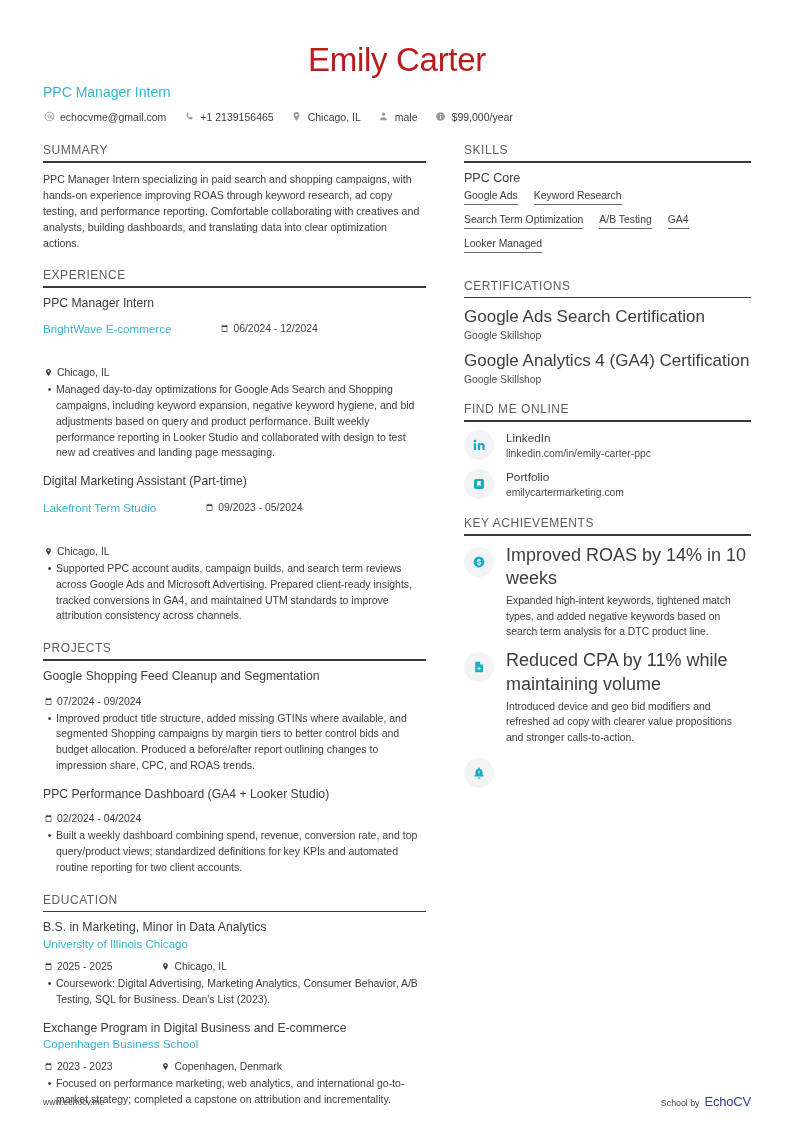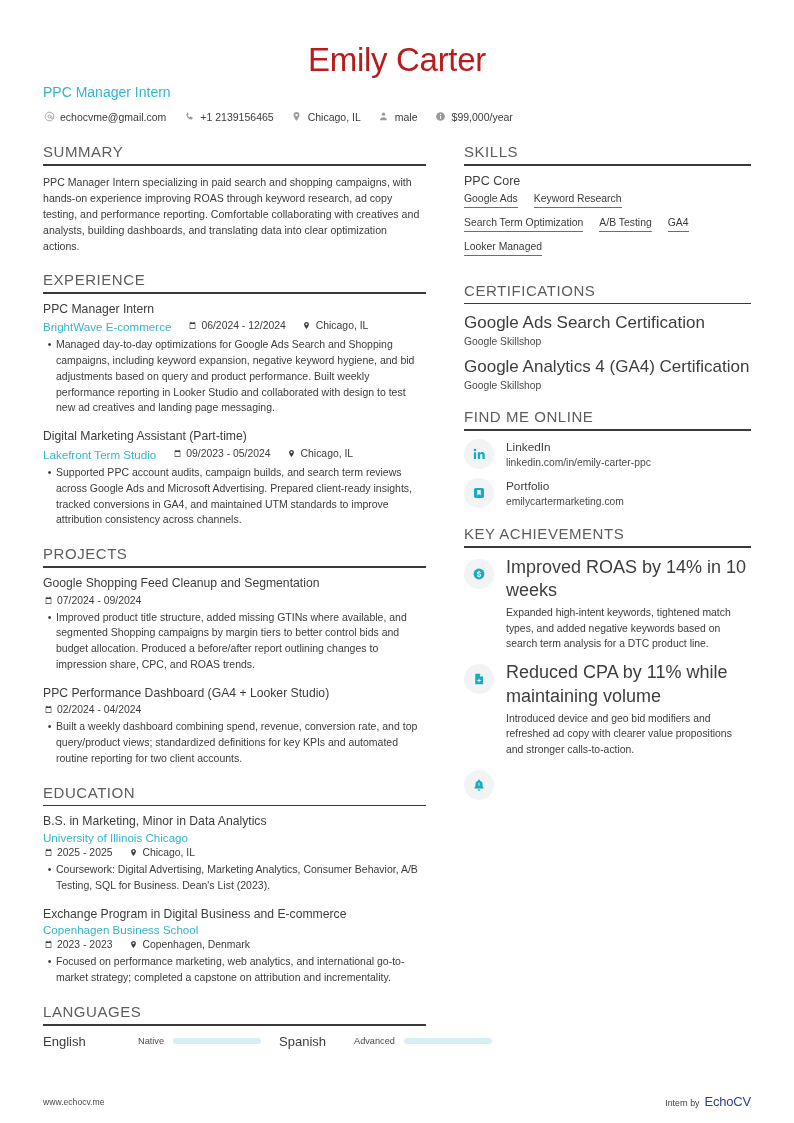--- a/index.html
+++ b/index.html
@@ -63,21 +63,21 @@
     display: flex;
     margin-top: 20px;
     align-items: flex-start;
   }
   .col-left  { width: 393px; padding-right: 10px; }
   .col-right { width: 288px; margin-left: 28px; }
 
   
   .sec { margin-bottom: 17px; }
   .sec-title {
-    font-size: 15px;
+    font-size: 12px;
     letter-spacing: 0.55px;
     color: #5d5d5d;
     text-transform: uppercase;
     padding-bottom: 4px;
   }
   .sec-rule {
     height: 1.6px;
     background: #3a3a3a;
     margin-bottom: 8px;
   }
@@ -90,25 +90,26 @@
   }
   .entry { margin-bottom: 13px; }
   .entry:last-child { margin-bottom: 0; }
   .entry-title {
     font-size: 12.2px;
     color: #3d3d3d;
     line-height: 1.3;
   }
   .entry-meta {
     display: flex;
-    align-items: flex-start;
+    align-items: center;
     flex-wrap: wrap;
-    margin-top: 3px;
+    margin-top: 11px;
     font-size: 10.4px;
     color: #3b3b3b;
+    gap: 32px;
   }
   .entry-org {
     color: #35b3cc;
     font-size: 11.6px;
     margin-right: 16px;
   }
   .meta-chip {
     display: flex;
     align-items: center;
     margin-right: 16px;
@@ -706,18 +707,18 @@
         </div>
 
       </div>
 
     </div>
   </div>
 
   <div class="footer">
     <span class="footer-left">www.echocv.me</span>
     <span class="footer-right">
-      <span>Intern by</span>
+      <span>School by</span>
       <span class="brand">EchoCV</span>
     </span>
   </div>
 
 </div>
 
 </body></html>

